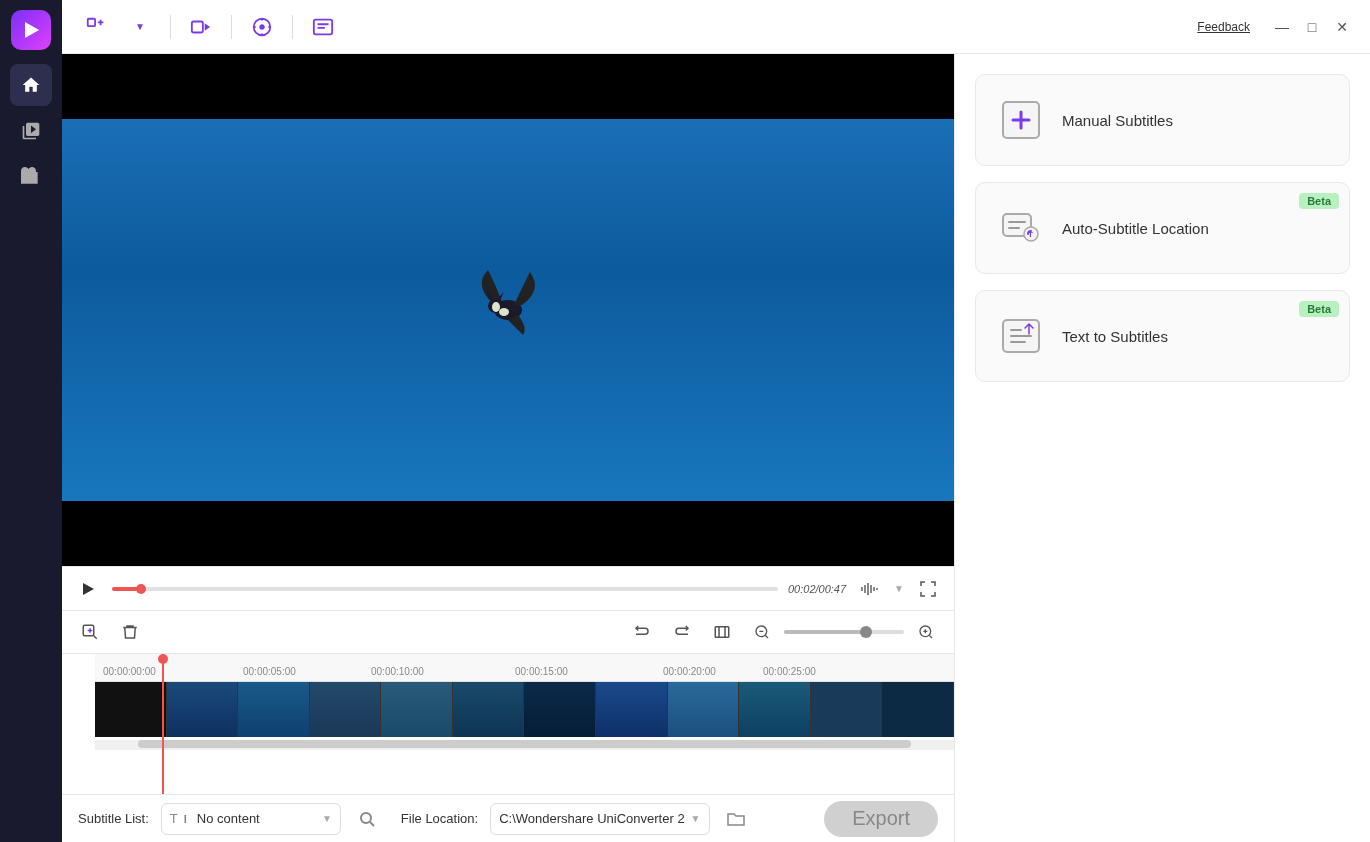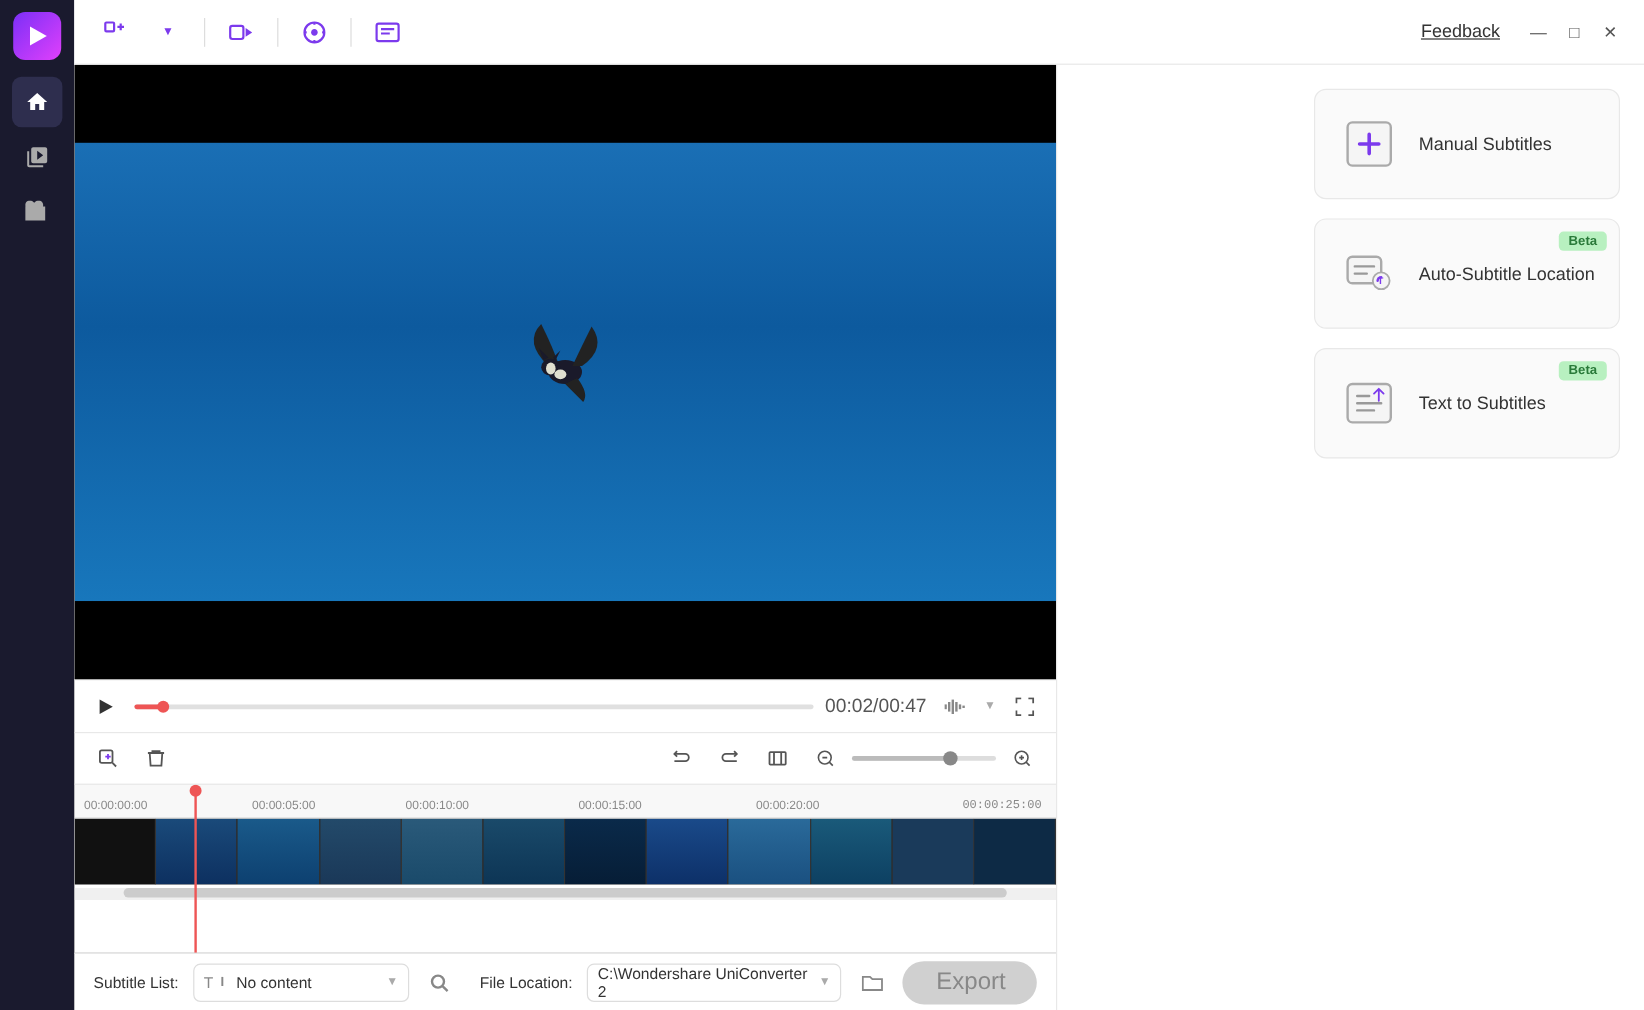--- a/index.html
+++ b/index.html
@@ -61,21 +61,21 @@
       border-radius: 6px;
       cursor: pointer;
       color: #7c3aed;
       font-size: 18px;
       border: none; background: transparent;
     }
     .toolbar-separator { width: 1px; height: 24px; background: #ddd; margin: 0 4px; }
     .feedback-btn {
       margin-left: auto;
       color: #333;
-      font-size: 15px;
+      font-size: 12px;
       cursor: pointer;
       text-decoration: underline;
       background: none; border: none;
     }
     .win-controls {
       display: flex; gap: 6px; margin-left: 12px;
     }
     .win-btn {
       width: 24px; height: 24px;
       display: flex; align-items: center; justify-content: center;
@@ -166,23 +166,24 @@
     .progress-handle {
       width: 10px; height: 10px;
       background: #e55;
       border-radius: 50%;
       position: absolute;
       top: -3px;
       left: 4.3%;
       transform: translateX(-50%);
     }
     .time-display {
-      font-size: 16px;
+      font-size: 11px;
       color: #555;
       white-space: nowrap;
+      font-style: italic;
     }
     .audio-btn, .fullscreen-btn {
       width: 28px; height: 28px;
       display: flex; align-items: center; justify-content: center;
       cursor: pointer; background: none; border: none;
       color: #555; font-size: 14px;
     }
 
     
     .timeline-toolbar {
@@ -351,28 +352,27 @@
       border: none;
       border-radius: 18px;
       padding: 0 28px;
       font-size: 20px;
       cursor: not-allowed;
       min-width: 100px;
     }
 
     
     .right-panel {
-      width: 490px;
+      width: 416px;
       background: #fff;
       border-left: 1px solid #e8e8e8;
       display: flex;
       flex-direction: column;
       flex-shrink: 0;
       overflow: hidden;
-      align-items: flex-end;
     }
     .subtitle-options {
       flex: 1;
       padding: 20px;
       display: flex;
       flex-direction: column;
       gap: 16px;
       overflow-y: auto;
     }
     .subtitle-option-card {
@@ -616,29 +616,29 @@
             </div>
             <button class="tl-icon-btn">
               <svg width="16" height="16" viewBox="0 0 24 24" fill="none" stroke="#555" stroke-width="2">
                 <circle cx="11" cy="11" r="8"></circle>
                   <path d="M21 21l-4.35-4.35M11 8v6M8 11h6"></path>
               </svg>
             </button>
           </div>
         </div>
 
-        <div class="timeline-area" style="position:relative;">
+        <div class="timeline-area" style="position:relative;padding-left:33px;">
 
           <div class="timeline-ruler" style="position:relative; height:28px;">
             <span class="ruler-mark" style="left:8px;">00:00:00:00</span>
             <span class="ruler-mark" style="left:148px;">00:00:05:00</span>
             <span class="ruler-mark" style="left:276px;">00:00:10:00</span>
             <span class="ruler-mark" style="left:420px;">00:00:15:00</span>
             <span class="ruler-mark" style="left:568px;">00:00:20:00</span>
-            <span class="ruler-mark" style="left:740px;font-family:Liberation Mono, monospace;">00:00:25:00</span>
+            <span class="ruler-mark" style="left:668px;">00:00:25:00</span>
 
           </div>
 
 
           <div class="filmstrip">
             <div class="filmstrip-frame fs1"></div>
             <div class="filmstrip-frame fs2"></div>
             <div class="filmstrip-frame fs3"></div>
             <div class="filmstrip-frame fs4"></div>
             <div class="filmstrip-frame fs5"></div>

